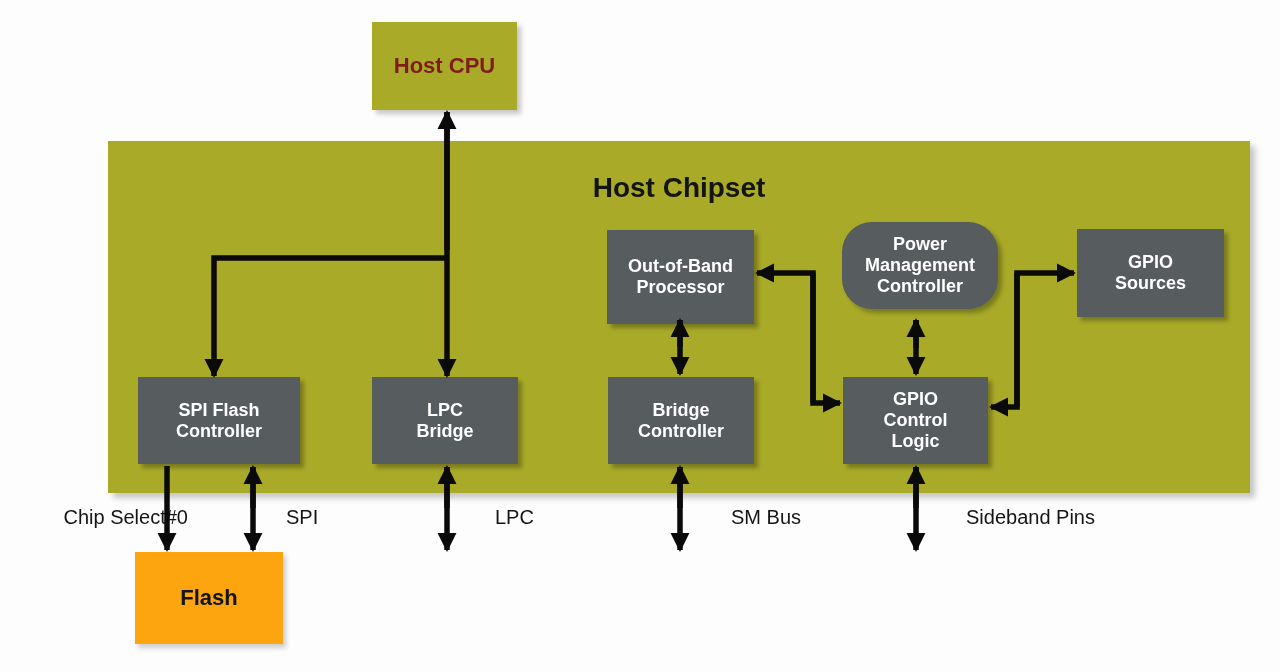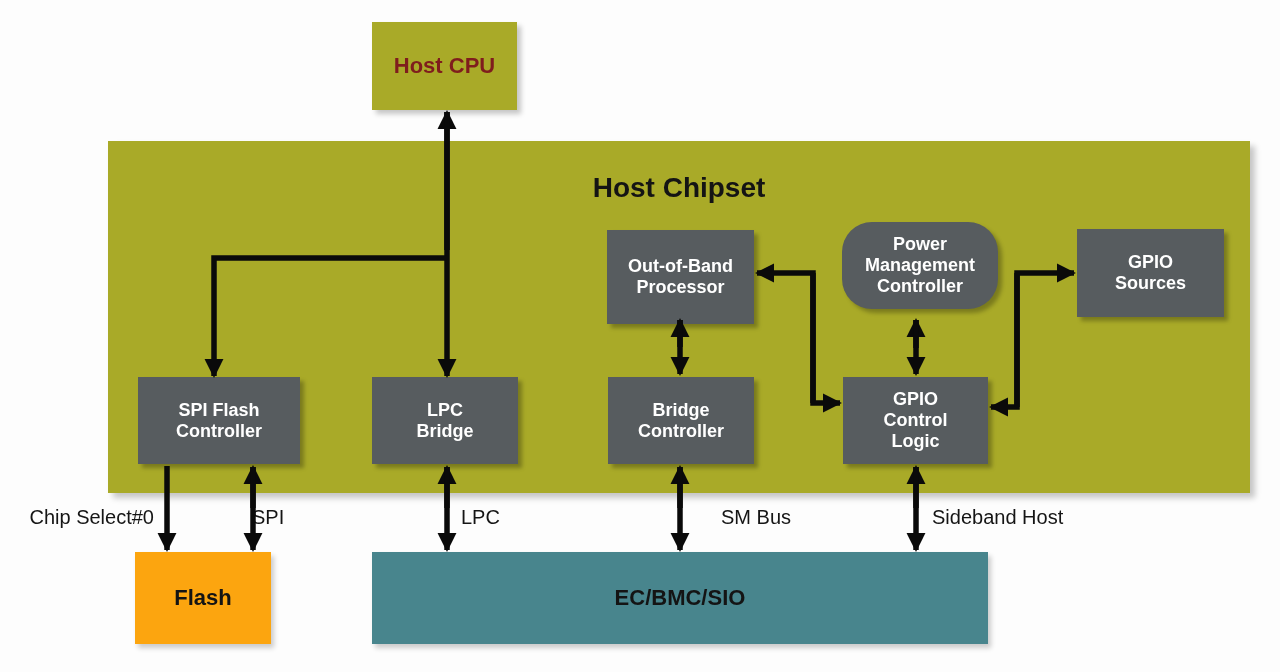--- a/index.html
+++ b/index.html
@@ -40,21 +40,21 @@
     box-shadow:3px 4px 5px rgba(0,0,0,0.20);
     z-index:3;
   }
   .ec-box{
     background:#48858d;color:#141414;font-weight:bold;font-size:22px;
     box-shadow:3px 4px 5px rgba(0,0,0,0.20);
     z-index:3;
   }
   .bus-label{
     position:absolute;font-size:20px;line-height:22px;color:#151515;
-    z-index:4;white-space:nowrap;
+    z-index:4;white-space:nowrap;padding-left:34px;
   }
   svg.wires{position:absolute;left:0;top:0;z-index:5;pointer-events:none;}
   svg.wires polyline{fill:none;stroke:#0a0a0a;stroke-width:5.5;}
   svg.wires .head{fill:#0a0a0a;}
 </style>
 </head>
 <body>
 
 <div class="canvas">
 
@@ -73,28 +73,27 @@
   <div class="box module" style="left:138px;top:377px;width:162px;height:87px;">SPI Flash
 Controller</div>
   <div class="box module" style="left:372px;top:377px;width:146px;height:87px;">LPC
 Bridge</div>
   <div class="box module" style="left:608px;top:377px;width:146px;height:87px;">Bridge
 Controller</div>
   <div class="box module" style="left:843px;top:377px;width:145px;height:87px;">GPIO
 Control
 Logic</div>
 
-  <div class="box flash-box" style="left:135px;top:552px;width:136px;height:92px;">Flash</div>
-  <div class="box ec-box" style="left:372px;top:552px;width:616px;height:92px;">EC/BMC/SIO</div>
+  <div class="box flash-box" style="left:135px;top:552px;width:148px;height:92px;">Flash</div>
 
   <div class="bus-label" style="left:0px;top:506px;width:154px;text-align:right;">Chip Select#0</div>
   <div class="bus-label" style="left:252px;top:506px;">SPI</div>
   <div class="bus-label" style="left:461px;top:506px;">LPC</div>
-  <div class="bus-label" style="left:721px;top:506px;">SM Bus</div>
-  <div class="bus-label" style="left:932px;top:506px;">Sideband Host</div>
+  <div class="bus-label" style="left:697px;top:506px;">SM Bus</div>
+  <div class="bus-label" style="left:932px;top:506px;">Sideband Pins</div>
 
   <svg class="wires" width="1280" height="672" viewBox="0 0 1280 672">
     <defs>
       <marker id="ah" viewBox="0 0 10 10" refX="9" refY="5" markerWidth="3.5" markerHeight="3.5" orient="auto" markerUnits="strokeWidth">
         <path class="head" d="M0 0 L10 5 L0 10 z"></path>
       </marker>
     </defs>
 
     <polyline points="447,250 447,112" marker-end="url(#ah)"></polyline>
     <polyline points="447,112 447,376" marker-end="url(#ah)"></polyline>

